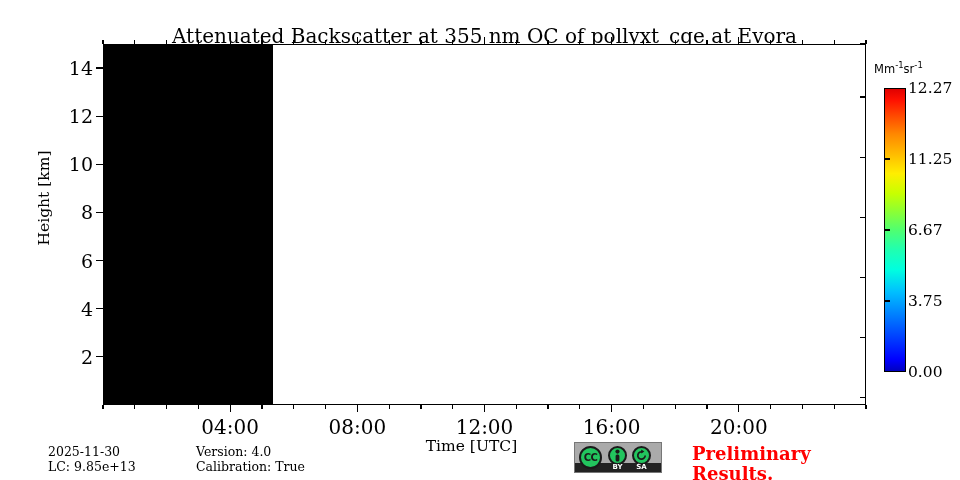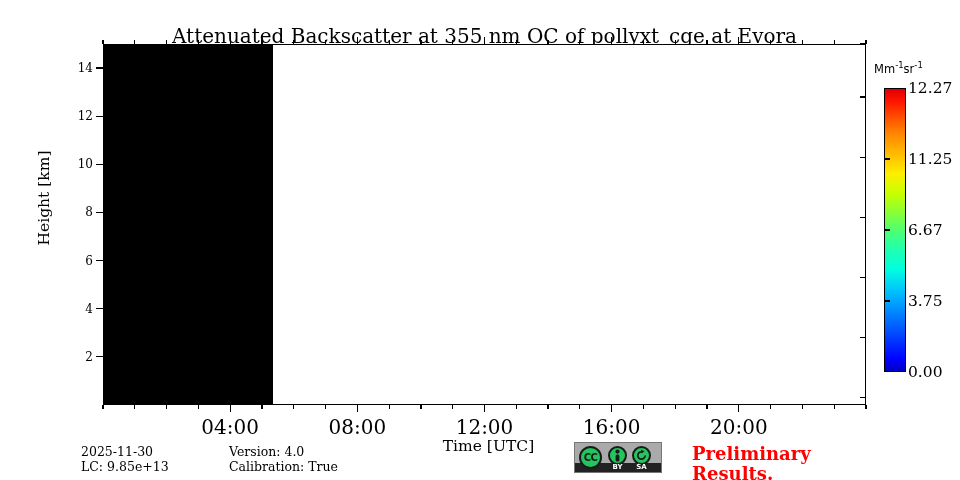--- a/index.html
+++ b/index.html
@@ -63,30 +63,30 @@
 
   .xticklabel {
     position: absolute;
     font-size: 20px;
     color: #000;
     transform: translateX(-50%);
     white-space: nowrap;
   }
   .yticklabel {
     position: absolute;
-    font-size: 12px;
+    font-size: 19px;
     color: #000;
     transform: translateY(-50%);
     text-align: right;
     white-space: nowrap;
   }
 
   #xlabel {
     position: absolute;
-    left: 107px;
+    left: 90px;
     top: 437px;
     width: 763px;
     text-align: center;
     font-size: 15.5px;
     color: #000;
   }
   #ylabel {
     position: absolute;
     left: -116px;
     top: 189px;
@@ -159,21 +159,20 @@
     width: 6px;
     left: 860px;
   }
 
   
   .footer-text {
     position: absolute;
     font-size: 12.5px;
     color: #000;
     white-space: nowrap;
-    margin-left: 33px;
   }
   #footer-date    { left: 48px;  top: 444px; }
   #footer-lc      { left: 48px;  top: 459px; }
   #footer-version { left: 196px; top: 444px; }
   #footer-calib   { left: 196px; top: 459px; }
 
   #preliminary {
     position: absolute;
     left: 692px;
     top: 444px;

